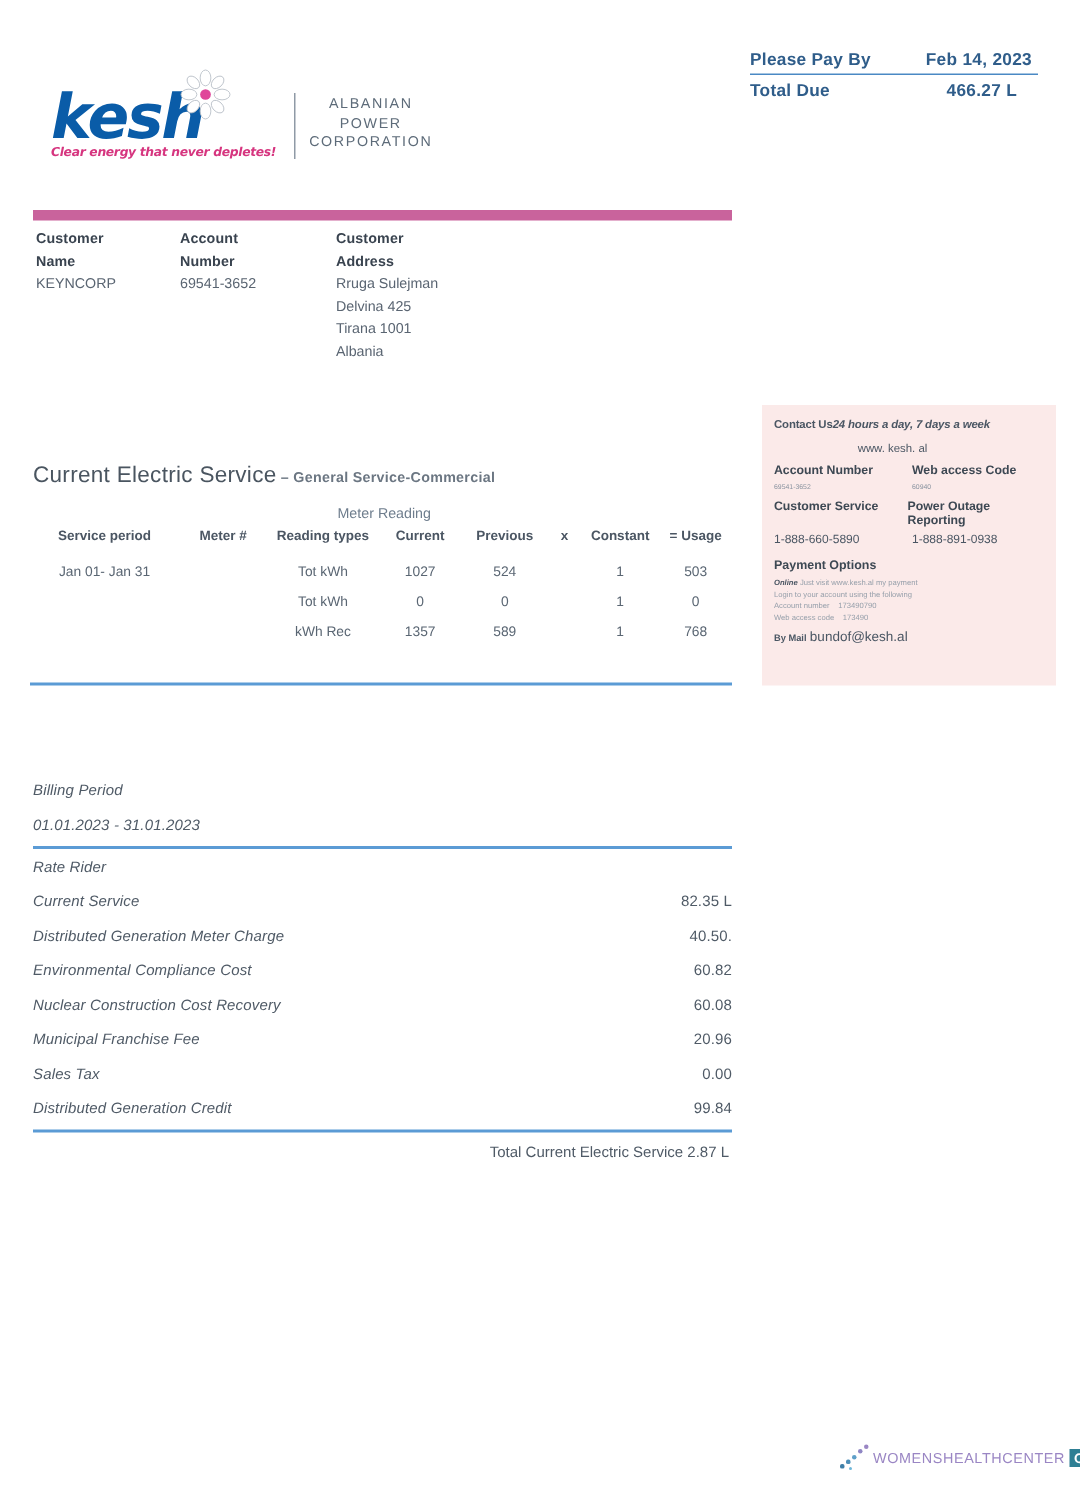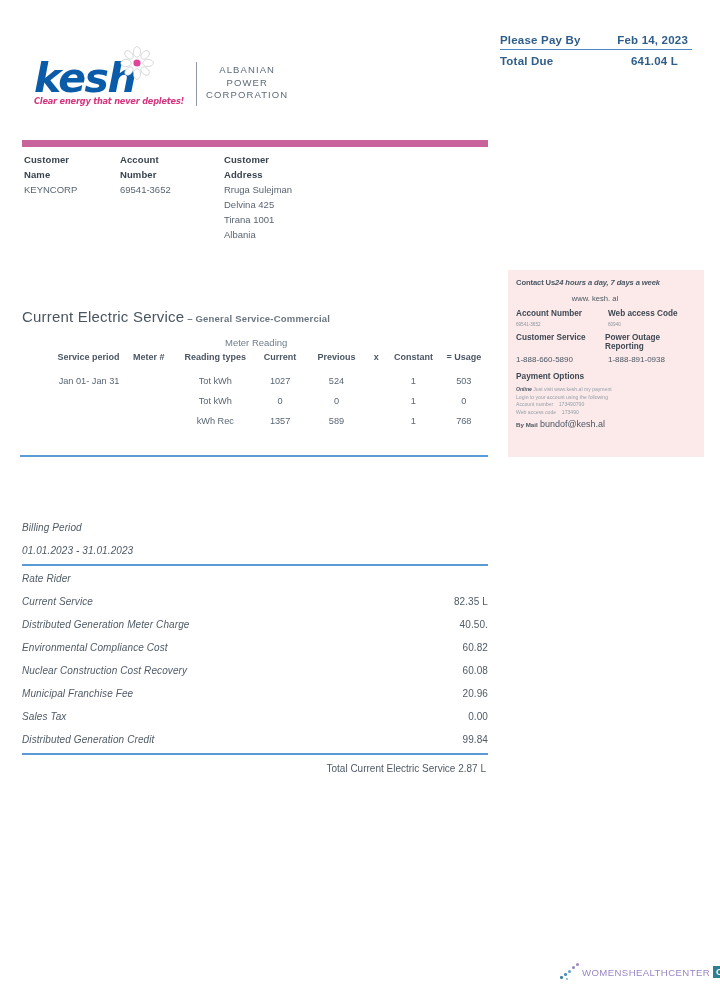--- a/index.html
+++ b/index.html
@@ -162,21 +162,21 @@
     border-collapse: collapse;
   }
   .meter-table th {
     font-weight: bold;
     color: #4b5663;
     text-align: center;
     padding: 0 0 9px 0;
     font-size: 9px;
     white-space: nowrap;
   }
-  .meter-table th.l, .meter-table td.l { text-align: right; }
+  .meter-table th.l, .meter-table td.l { text-align: center; }
   .meter-table td {
     text-align: center;
     padding: 5px 0;
     font-size: 9.2px;
     color: #5a6673;
     white-space: nowrap;
   }
   .meter-head-mask {
     position: absolute;
     left: 20px;
@@ -332,21 +332,21 @@
 <div class="page">
 
   <div class="pay-summary">
     <div class="pay-row due">
       <span class="pl">Please Pay By</span>
       <span class="pv">Feb 14, 2023</span>
     </div>
     <div class="pay-rule"></div>
     <div class="pay-row total">
       <span class="pl">Total Due</span>
-      <span class="pv">641.04 L</span>
+      <span class="pv">466.27 L</span>
     </div>
   </div>
 
   <div class="logo-block">
     <div class="logo-left">
       <div class="logo-word">kesh</div>
       <div class="logo-tag">Clear energy that never depletes!</div>
       <span class="logo-flower">
         <svg viewBox="0 0 40 40" width="34" height="34">
           <g fill="#ffffff" stroke="#b9c0c8" stroke-width="0.7">

